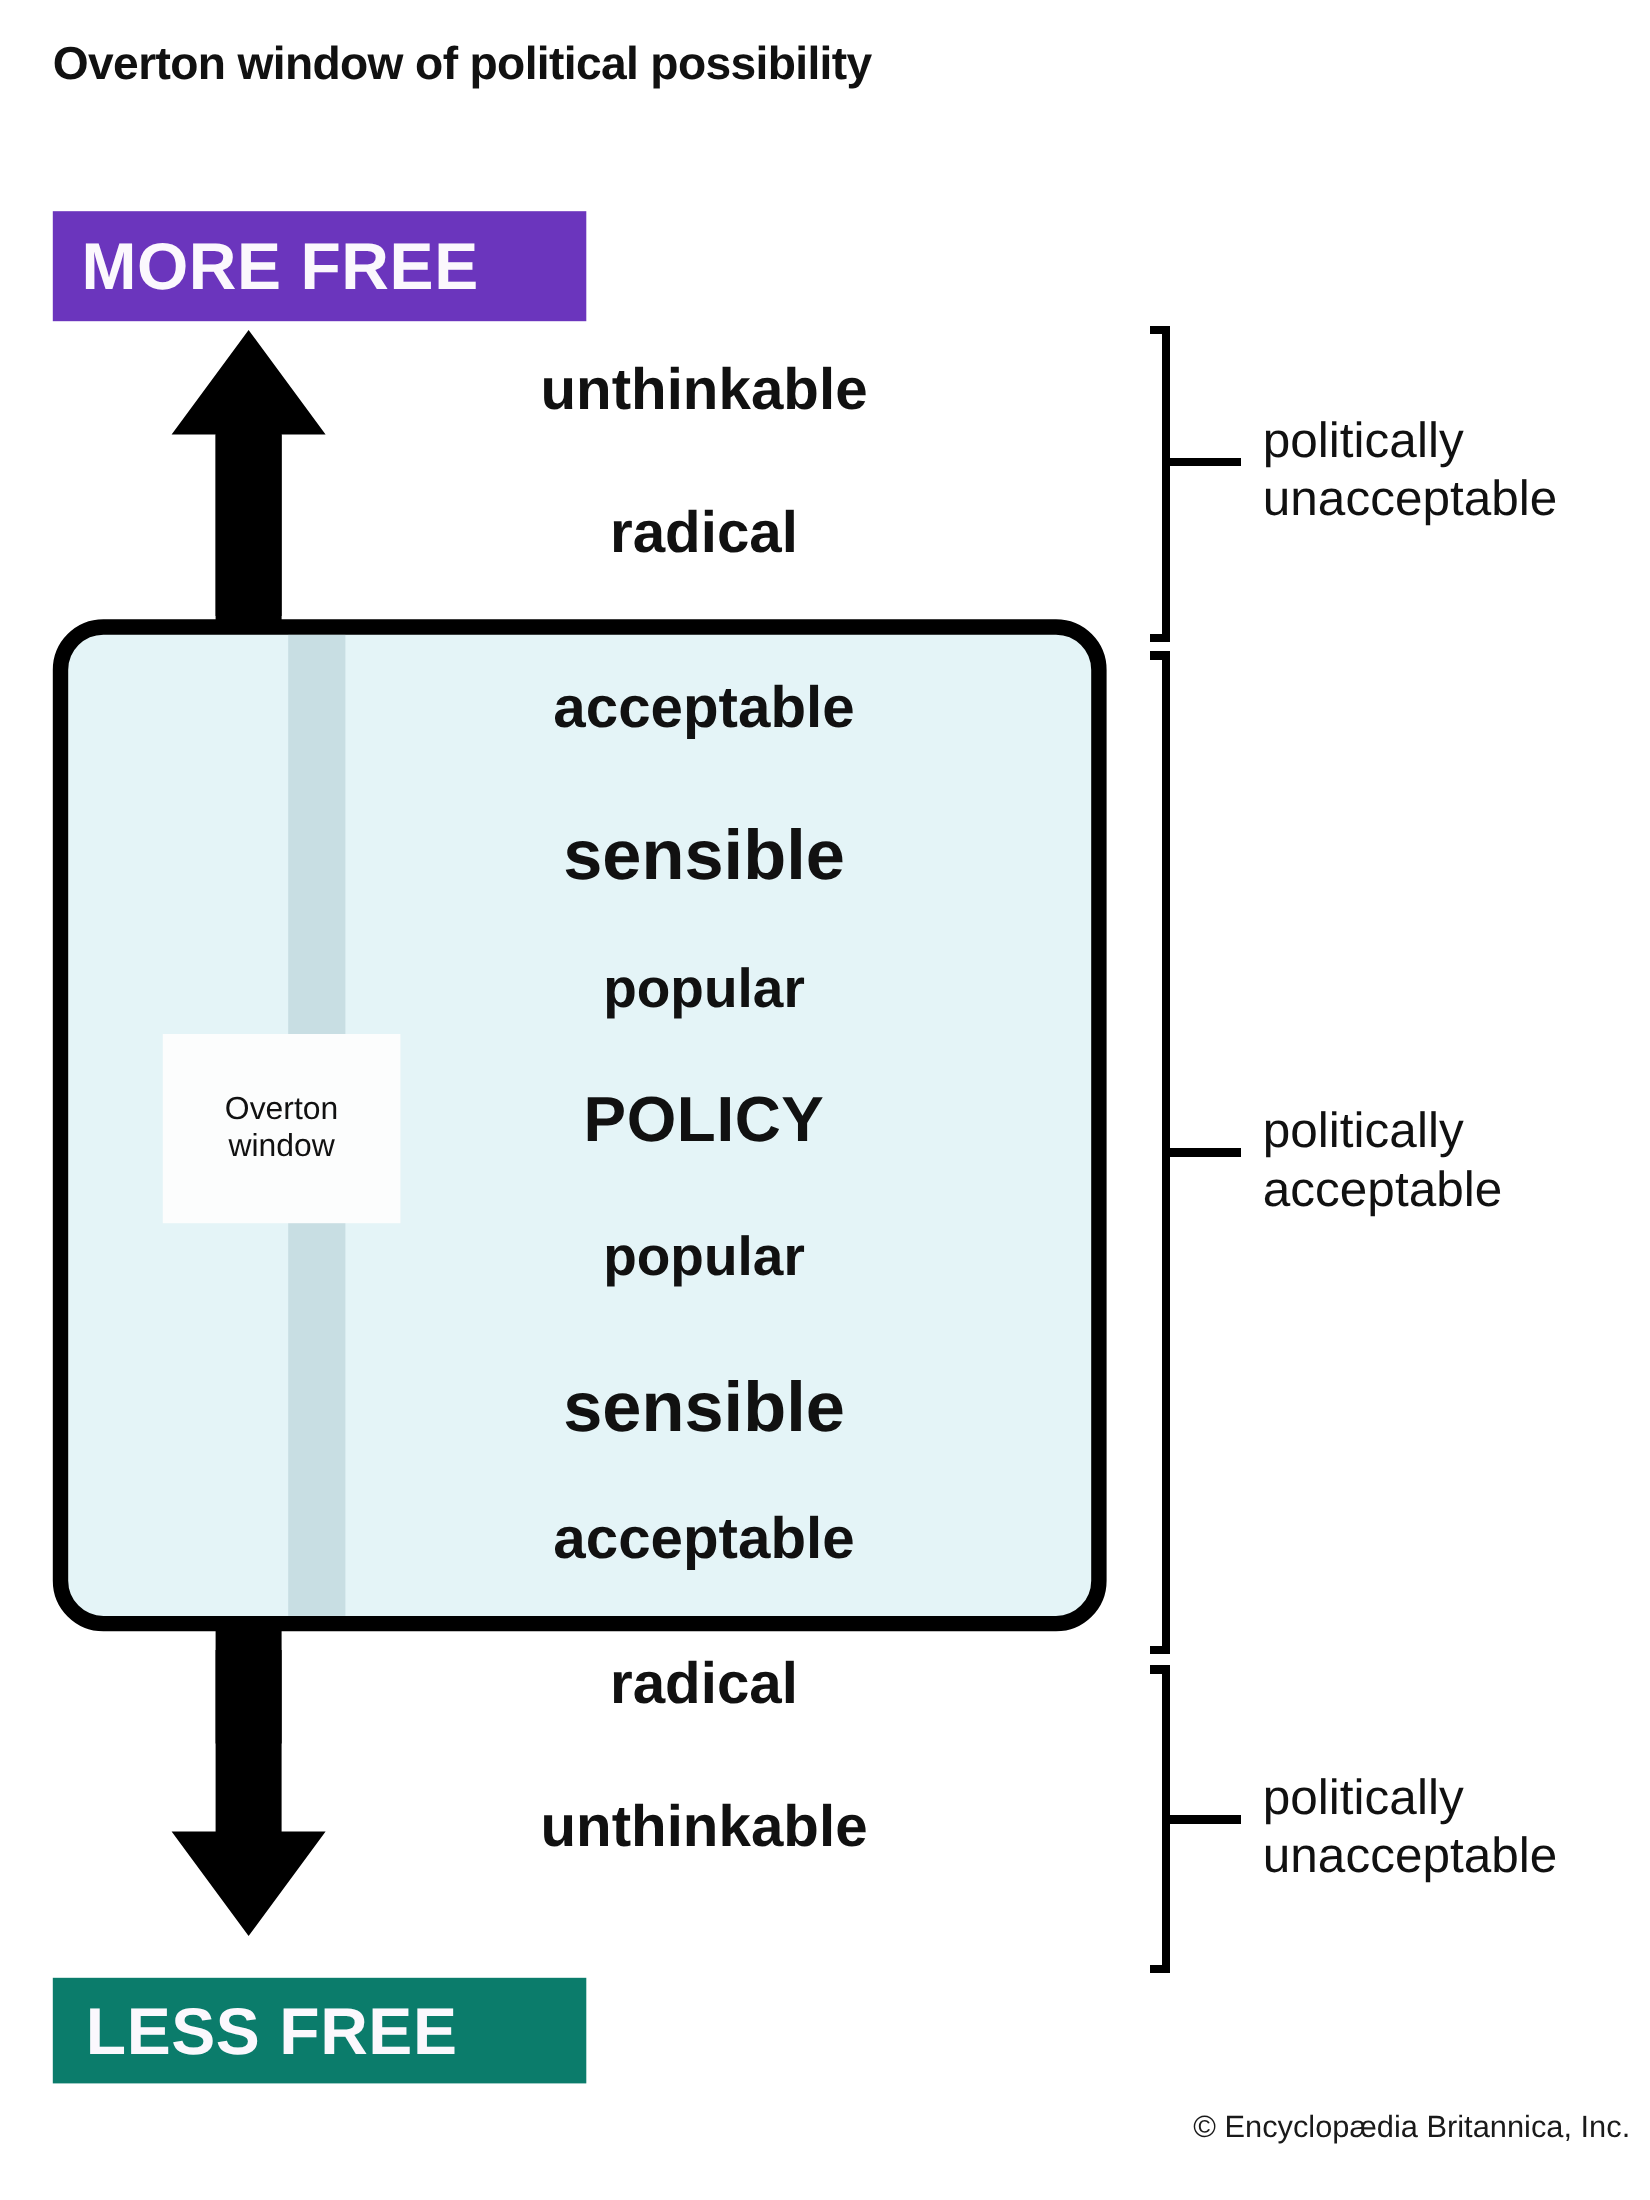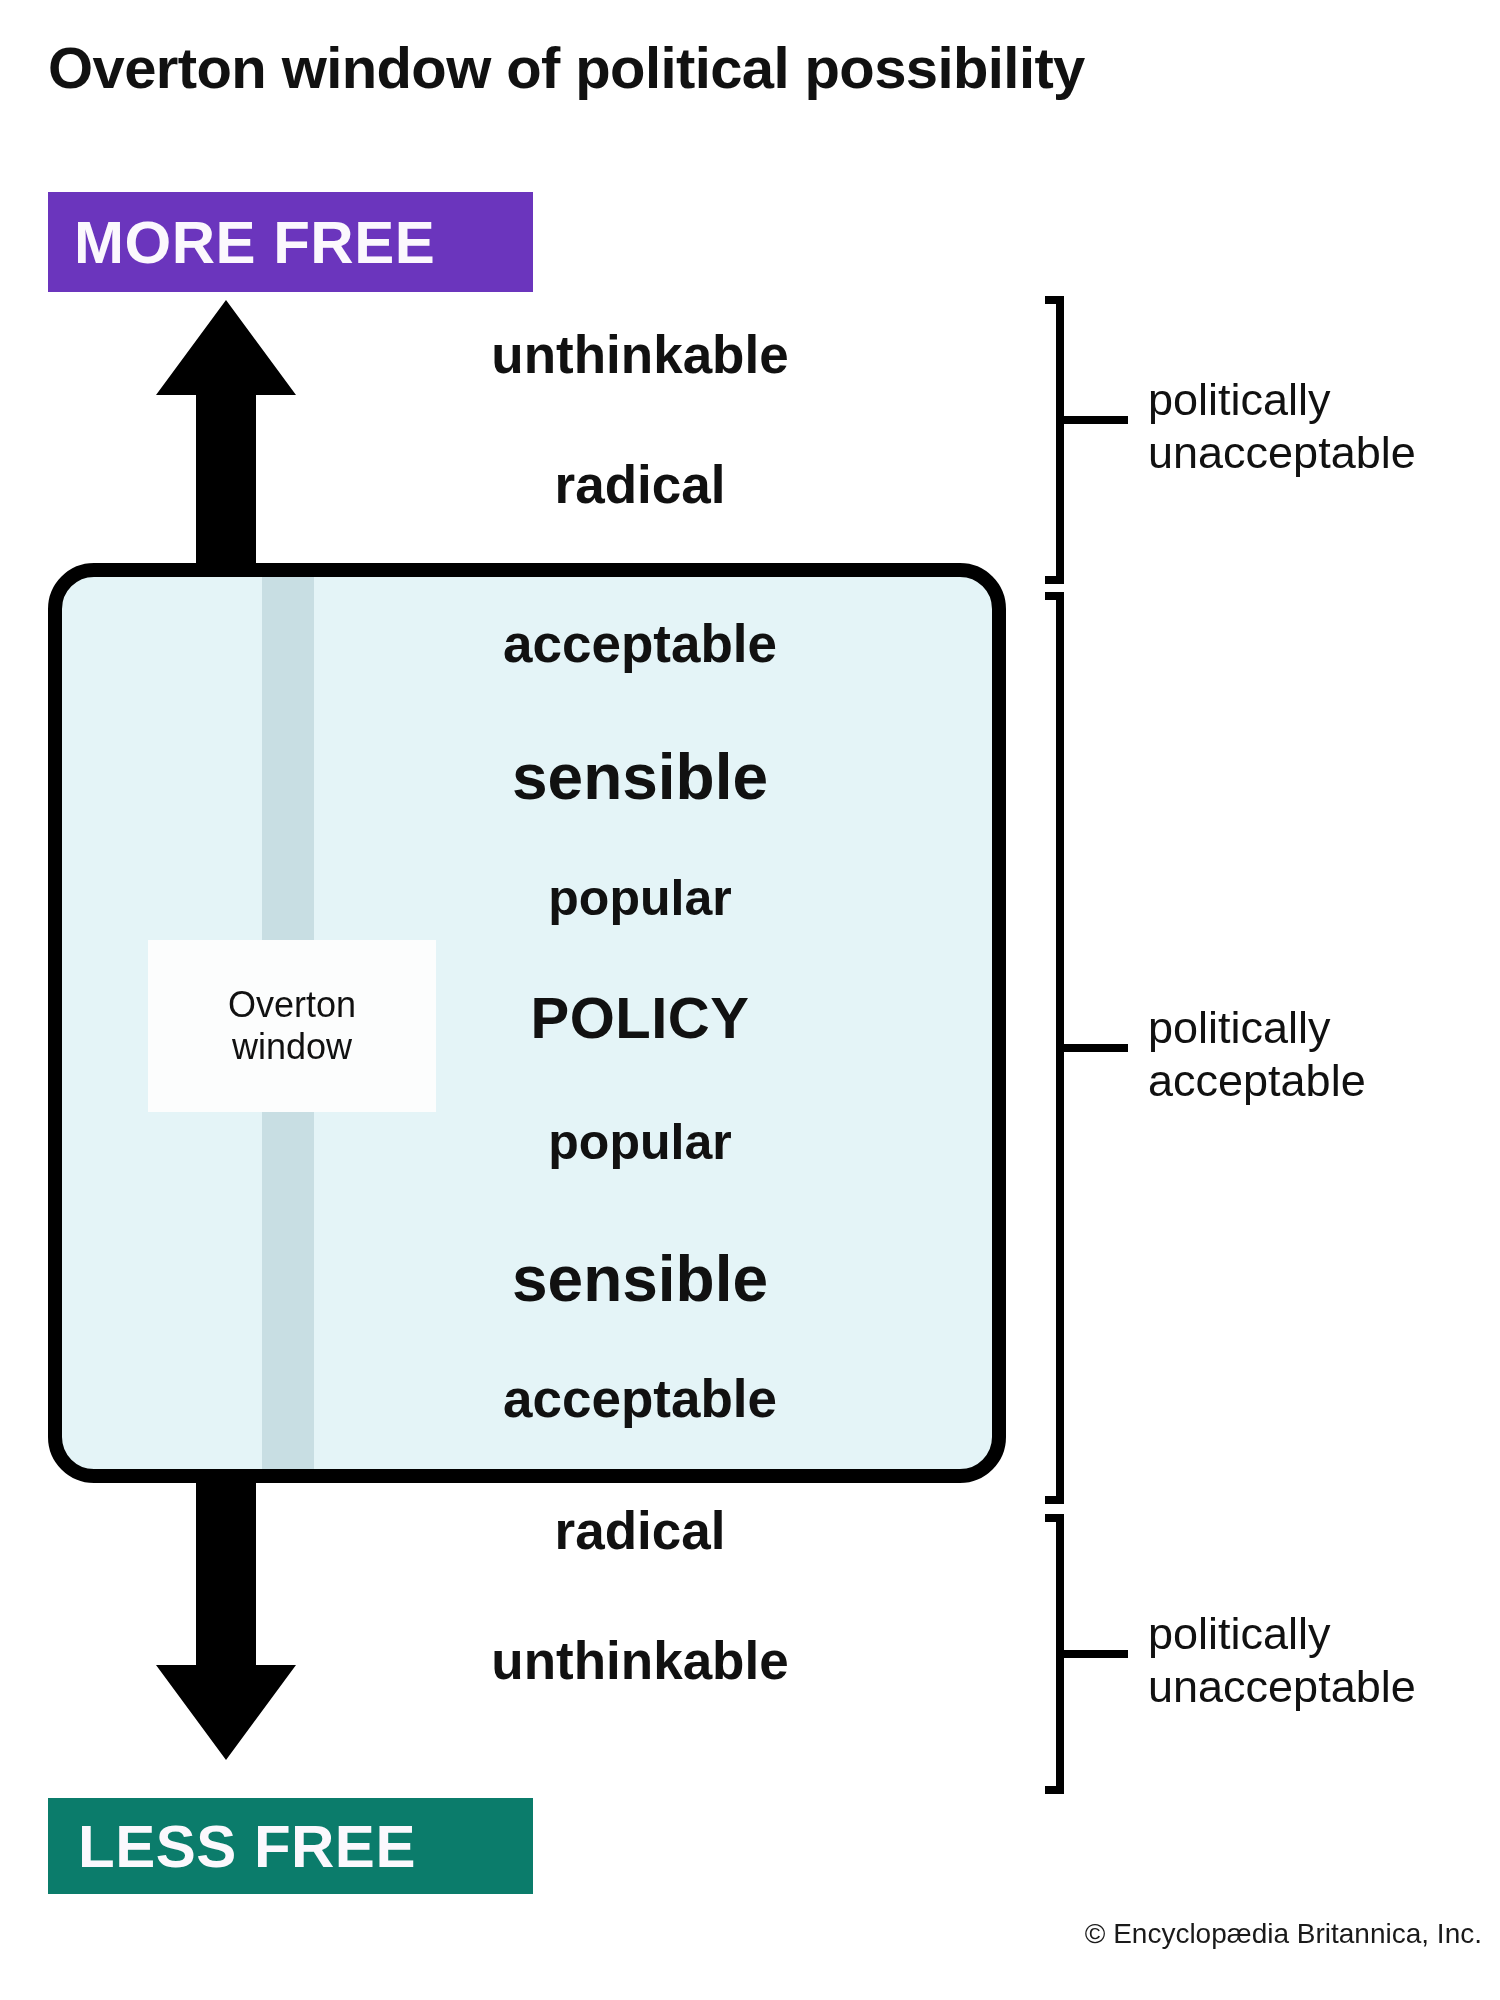--- a/index.html
+++ b/index.html
@@ -15,21 +15,21 @@
     overflow: hidden;
     font-family: "Liberation Sans", sans-serif;
     color: #000000;
   }
 
   
   #title {
     position: absolute;
     left: 48px;
     top: 34px;
-    font-size: 58px;
+    font-size: 42px;
     font-weight: bold;
     letter-spacing: -0.6px;
     white-space: nowrap;
     color: #111111;
   }
 
   
   .banner {
     position: absolute;
     display: flex;
@@ -88,29 +88,29 @@
     width: 52px;
     height: 100%;
     background: #c8dee3;
   }
 
   
   #ow-label {
     position: absolute;
     left: 148px;
     top: 940px;
-    width: 288px;
+    width: 216px;
     height: 172px;
     background: #fcfdfd;
     display: flex;
     flex-direction: column;
     align-items: center;
     justify-content: center;
     line-height: 1.16;
-    font-size: 36px;
+    font-size: 29px;
     color: #111111;
   }
 
   
   .tier {
     position: absolute;
     left: 360px;
     width: 560px;
     text-align: center;
     font-weight: bold;

